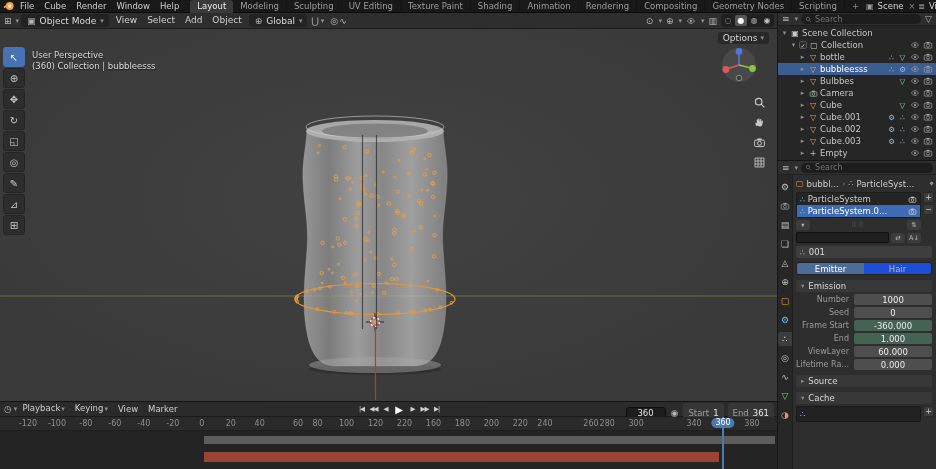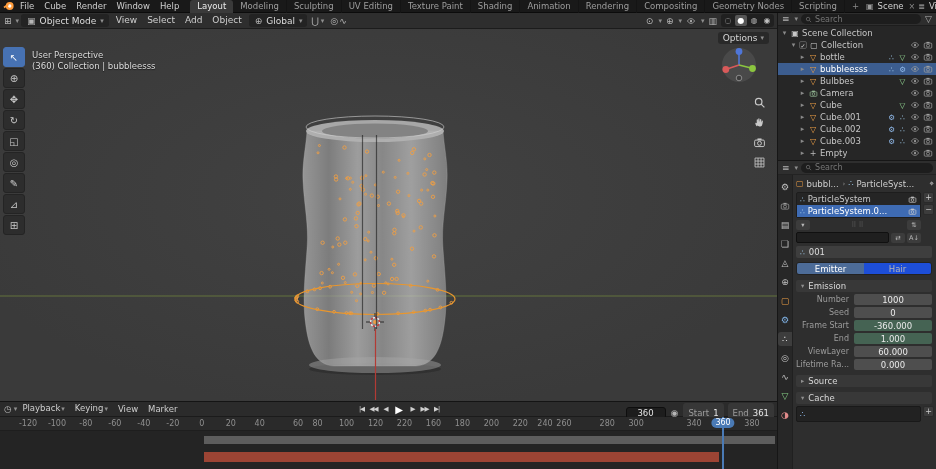--- a/index.html
+++ b/index.html
@@ -505,21 +505,21 @@
         <span class="tick" style="left: 298px;">60</span>
         <span class="tick" style="left: 317.6px;">80</span>
         <span class="tick" style="left: 346.56px;">100</span>
         <span class="tick" style="left: 375.52px;">120</span>
         <span class="tick" style="left: 404.48px;">220</span>
         <span class="tick" style="left: 433.44px;">160</span>
         <span class="tick" style="left: 462.4px;">180</span>
         <span class="tick" style="left: 491.36px;">200</span>
         <span class="tick" style="left: 520.32px;">220</span>
         <span class="tick" style="left: 545px;">240</span>
-        <span class="tick" style="left: 564px;">260</span>
+        <span class="tick" style="left: 591px;">260</span>
         <span class="tick" style="left: 607.2px;">280</span>
         <span class="tick" style="left: 636.16px;">300</span>
         <span class="tick" style="left: 665.12px; margin-top: 32px;">320</span>
         <span class="tick" style="left: 694.08px;">340</span>
         <span class="tick cur" style="left: 723.04px;">360</span>
         <span class="tick" style="left: 752px;">380</span>
       </div>
   <div id="tracks">
     <div class="graybar"></div>
     <div class="redbar"></div>

